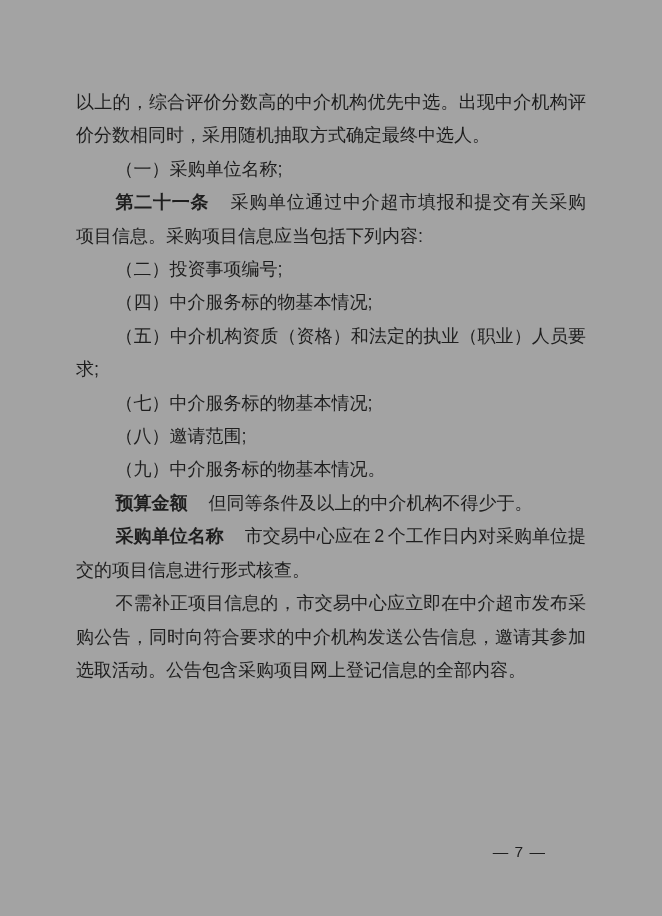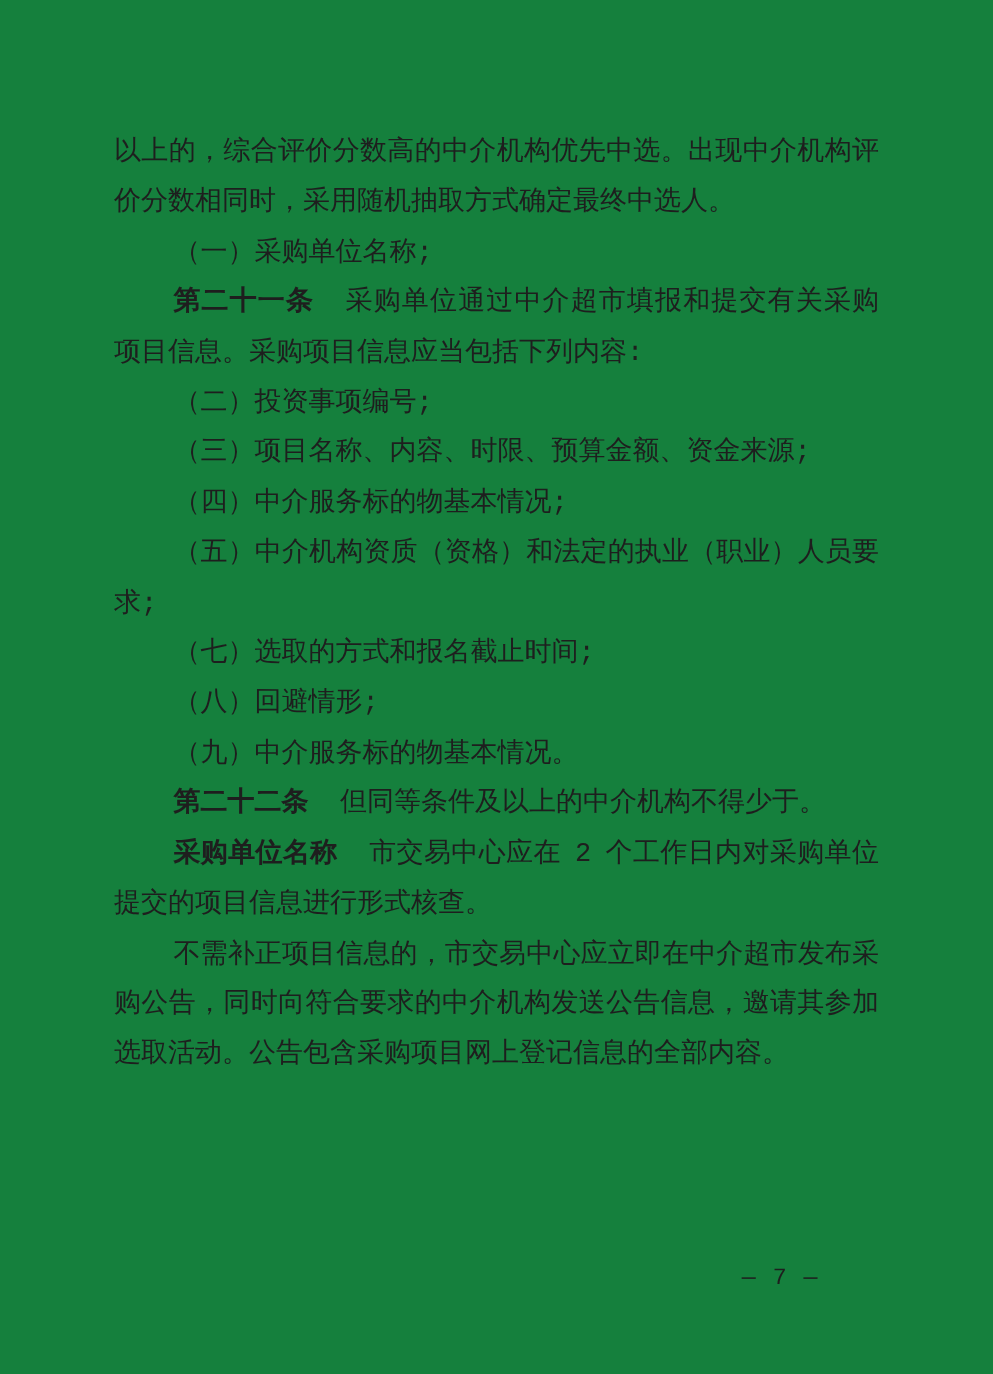--- a/index.html
+++ b/index.html
@@ -4,23 +4,23 @@
 <style>
   html, body {
     margin: 0;
     padding: 0;
     background: #ffffff;
   }
   .page {
     position: relative;
     width: 662px;
     height: 916px;
-    background: #15803d;
+    background: #a3a3a3;
     overflow: hidden;
-    font-family: Liberation Mono, monospace;
+    font-family: Liberation Sans, sans-serif;
     color: #1e1e1e;
   }
   .content {
     position: absolute;
     left: 76px;
     top: 86px;
     width: 510px;
     font-size: 18px;
     line-height: 33.4px;
     text-align: justify;
@@ -52,24 +52,23 @@
 </style>
 </head>
 <body>
 
 <div class="page">
   <div class="content" id="paragraphs">
       <p class="para"><span>以上的，综合评价分数高的中介机构优先中选。出现中介机构评价分数相同时，采用随机抽取方式确定最终中选人。</span></p>
       <p class="para indent"><span>（一）采购单位名称;</span></p>
       <p class="para indent"><b class="lead">第二十一条</b><span>采购单位通过中介超市填报和提交有关采购项目信息。采购项目信息应当包括下列内容:</span></p>
       <p class="para indent"><span>（二）投资事项编号;</span></p>
-      <p class="para indent"><span>（三）项目名称、内容、时限、预算金额、资金来源;</span></p>
       <p class="para indent"><span>（四）中介服务标的物基本情况;</span></p>
       <p class="para indent"><span>（五）中介机构资质（资格）和法定的执业（职业）人员要求;</span></p>
-      <p class="para indent"><span>（七）选取的方式和报名截止时间;</span></p>
-      <p class="para indent"><span>（八）回避情形;</span></p>
+      <p class="para indent"><span>（七）中介服务标的物基本情况;</span></p>
+      <p class="para indent"><span>（八）邀请范围;</span></p>
       <p class="para indent"><span>（九）中介服务标的物基本情况。</span></p>
-      <p class="para indent"><b class="lead">第二十二条</b><span>但同等条件及以上的中介机构不得少于。</span></p>
+      <p class="para indent"><b class="lead">预算金额</b><span>但同等条件及以上的中介机构不得少于。</span></p>
       <p class="para indent"><b class="lead">采购单位名称</b><span>市交易中心应在 2 个工作日内对采购单位提交的项目信息进行形式核查。</span></p>
       <p class="para indent"><span>不需补正项目信息的，市交易中心应立即在中介超市发布采购公告，同时向符合要求的中介机构发送公告信息，邀请其参加选取活动。公告包含采购项目网上登记信息的全部内容。</span></p>
     </div>
   <div class="footer">— 7 —</div>
 </div>
 
 </body></html>

